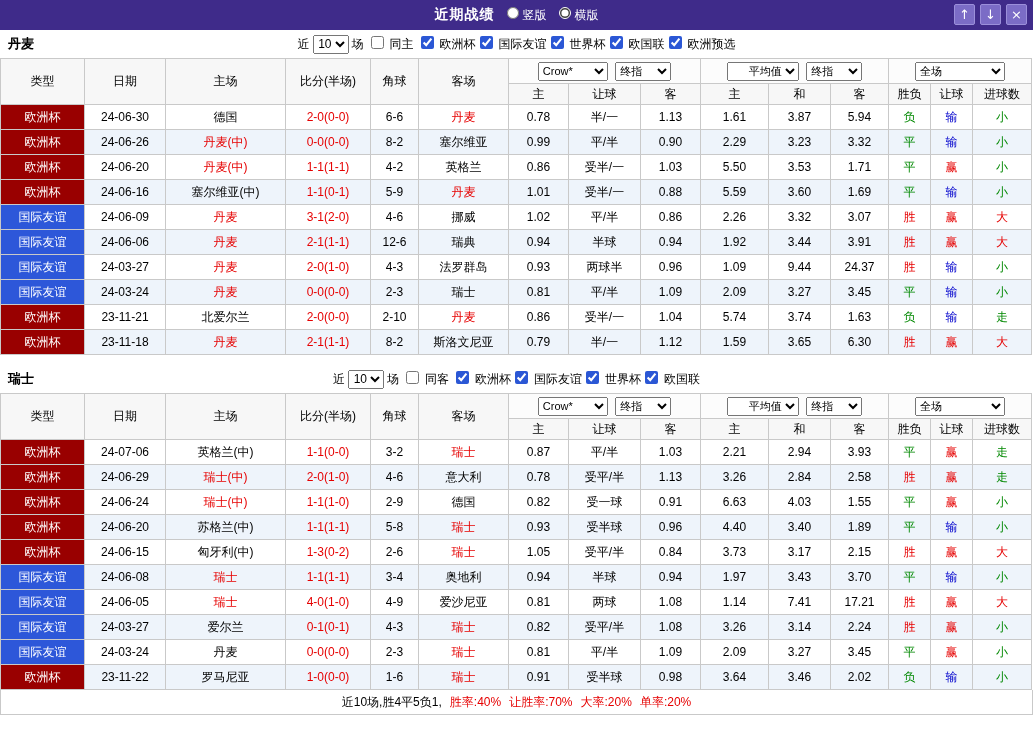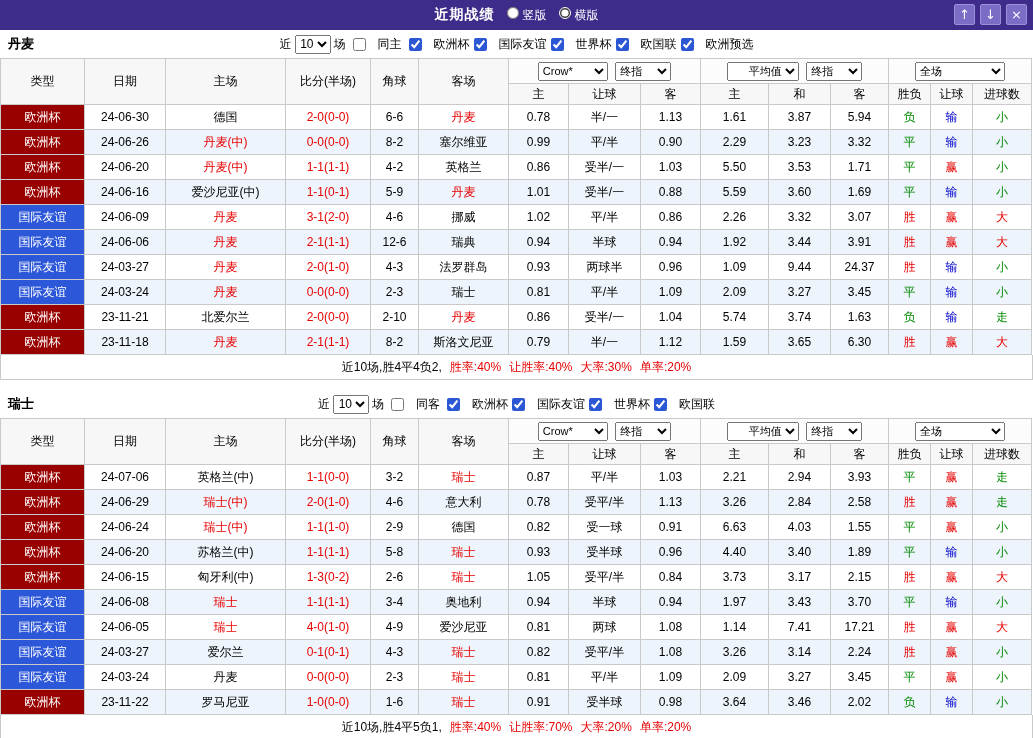--- a/index.html
+++ b/index.html
@@ -28,21 +28,21 @@
     font-family:"DejaVu Sans",sans-serif;
   }
 
   
   .section { width:1033px; }
   .section + .section { margin-top:10px; }
   .section-header { height:28px; position:relative; display:flex; align-items:center; }
   .team-name { position:absolute; left:8px; font-weight:bold; font-size:13px; }
   .filters { margin:0 auto; display:flex; align-items:center; gap:3px; }
   .filters select { font-size:12px; height:19px;text-align:right; }
-  .filters label { display:inline-flex; align-items:center; gap:11px; cursor:pointer; }
+  .filters label { display:inline-flex; align-items:flex-start; gap:5px; cursor:pointer; }
   .filters input[type=checkbox] { width:13px; height:13px; accent-color:#2b57d5; margin:0 1px 0 4px; }
   .league-filters { display:inline-flex; align-items:center; }
 
   
   table.stats { width:899px; border-collapse:collapse; table-layout:fixed;padding-left:48px; }
   .stats th, .stats td {
     border:1px solid #c9c9c9; text-align:center; padding:0;
     font-weight:normal; font-size:12px; white-space:nowrap; overflow:hidden;
   }
   .stats thead th { background:#f7f7f7; }
@@ -227,21 +227,21 @@
               <td>5.50</td>
               <td>3.53</td>
               <td>1.71</td>
               <td class="c-green">平</td>
               <td class="c-red">赢</td>
               <td class="c-green">小</td>
             </tr>
             <tr>
               <td class="type euro">欧洲杯</td>
               <td>24-06-16</td>
-              <td>爱沙尼亚(中)</td>
+              <td>塞尔维亚(中)</td>
               <td class="c-red">1-1(0-1)</td>
               <td>5-9</td>
               <td class="c-red">丹麦</td>
               <td>1.01</td>
               <td>受半/一</td>
               <td>0.88</td>
               <td>5.59</td>
               <td>3.60</td>
               <td>1.69</td>
               <td class="c-green">平</td>
@@ -345,23 +345,20 @@
               <td>1.12</td>
               <td>1.59</td>
               <td>3.65</td>
               <td>6.30</td>
               <td class="c-red">胜</td>
               <td class="c-red">赢</td>
               <td class="c-red">大</td>
             </tr>
           </tbody>
     </table>
-    <div class="summary">
-      <span>近10场,胜4平4负2,</span><span class="summary-stats"><span class="stat">胜率:40%</span><span class="stat">让胜率:40%</span><span class="stat">大率:30%</span><span class="stat">单率:20%</span></span>
-    </div>
   </div>
 
   <div class="section">
     <div class="section-header">
       <span class="team-name">瑞士</span>
       <div class="filters">
         <span>近</span>
         <select class="count-select">
           <option>10</option>
         </select>

